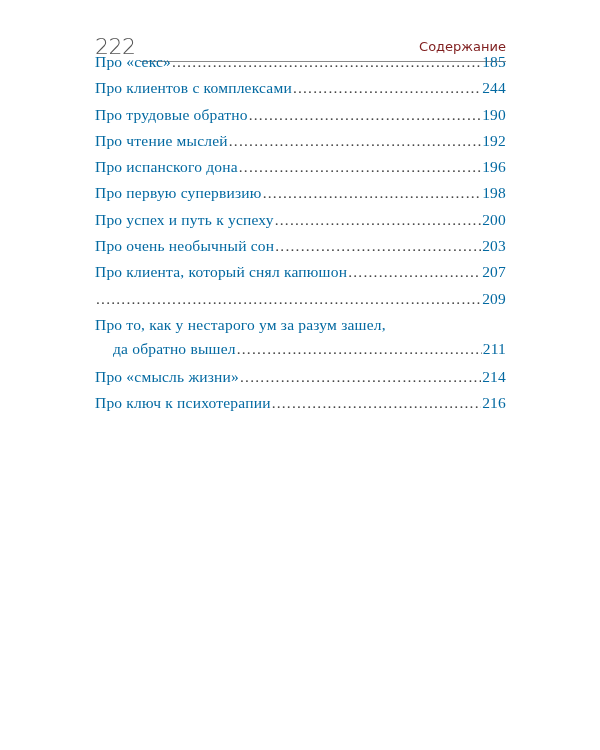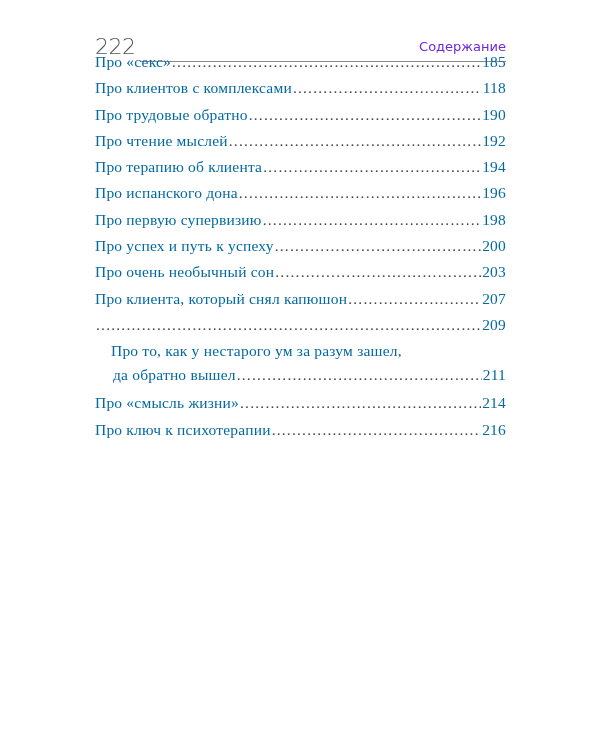--- a/index.html
+++ b/index.html
@@ -39,21 +39,21 @@
       top: 26px;
       height: 0;
       border-top: 1px solid #8a8a8a;
     }
     .section-title {
       position: absolute;
       right: 0;
       top: 3px;
       font-family: "DejaVu Sans", sans-serif;
       font-size: 13px;
-      color: #6d28d9;
+      color: #7f1d1d;
       line-height: 18px;
     }
     .toc {
       position: absolute;
       left: 95px;
       top: 52px;
       width: 411px;
       font-family: "Liberation Serif", serif;
       font-size: 15.5px;
       color: #0369a1;
@@ -66,21 +66,20 @@
       line-height: 20px;
     }
     .toc-row.multi {
       height: 52px;
       display: block;
     }
     .toc-row.multi .line1 {
       display: block;
       line-height: 20px;
       height: 24px;
-      margin-left: 16px;
     }
     .toc-row.multi .line2 {
       display: flex;
       align-items: baseline;
       padding-left: 18px;
       line-height: 20px;
       justify-content: flex-end;
     }
     .toc-title {
       white-space: nowrap;
@@ -112,36 +111,31 @@
 
 <div class="toc">
   <div class="toc-row">
     <span class="toc-title">Про «секс»</span>
     <span class="leader"></span>
     <span class="toc-page">185</span>
   </div>
   <div class="toc-row">
     <span class="toc-title">Про клиентов с комплексами</span>
     <span class="leader"></span>
-    <span class="toc-page">118</span>
+    <span class="toc-page">244</span>
   </div>
   <div class="toc-row">
     <span class="toc-title">Про трудовые обратно</span>
     <span class="leader"></span>
     <span class="toc-page">190</span>
   </div>
   <div class="toc-row">
     <span class="toc-title">Про чтение мыслей</span>
     <span class="leader"></span>
     <span class="toc-page">192</span>
-  </div>
-  <div class="toc-row">
-    <span class="toc-title">Про терапию об клиента</span>
-    <span class="leader"></span>
-    <span class="toc-page">194</span>
   </div>
   <div class="toc-row">
     <span class="toc-title">Про испанского дона</span>
     <span class="leader"></span>
     <span class="toc-page">196</span>
   </div>
   <div class="toc-row">
     <span class="toc-title">Про первую супервизию</span>
     <span class="leader"></span>
     <span class="toc-page">198</span>

